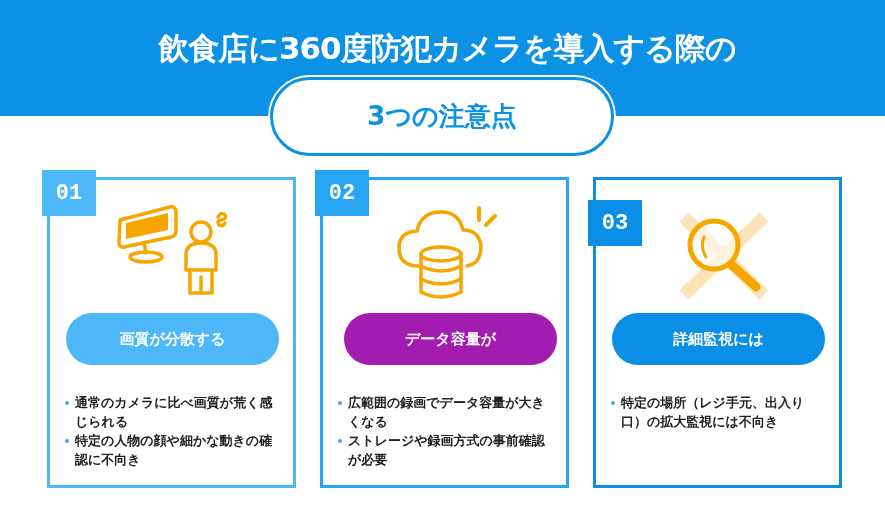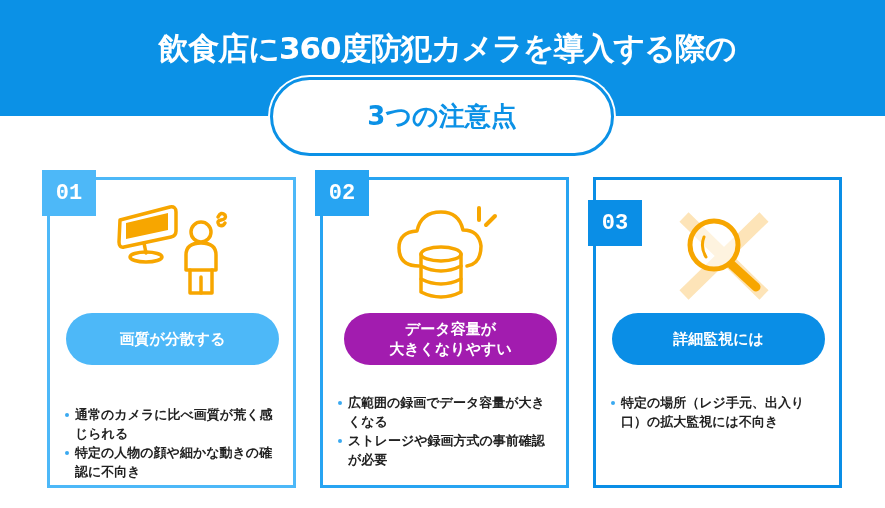--- a/index.html
+++ b/index.html
@@ -25,21 +25,21 @@
   .illus svg { display: block; }
 
   .pill { position: absolute; top: 313px; width: 213px; height: 52px; border-radius: 26px; color: #fff; font-weight: bold; font-size: 15px; display: flex; flex-direction: column; align-items: center; justify-content: center; line-height: 20px; text-align: center; }
   .pill.c1 { left: 66px; background: #4db8f8; }
   .pill.c2 { left: 344px; background: #a21caf; }
   .pill.c3 { left: 612px; background: #0a8ee6; }
 
   .bullets { position: absolute; top: 393px; width: 210px; list-style: none; font-size: 13px; font-weight: bold; color: #222; line-height: 19px; }
   .bullets li { position: relative; padding-left: 11px; }
   .bullets li::before { content: ""; position: absolute; left: 1px; top: 8px; width: 4px; height: 4px; border-radius: 50%; background: #3aa9f0; }
-  .bullets.c1 { left: 64px; margin-top: 12px; }
+  .bullets.c1 { left: 64px; }
   .bullets.c2 { left: 337px; }
   .bullets.c3 { left: 610px; }
 </style>
 </head>
 <body>
 
 <div class="header-band"></div>
 <div class="main-title">飲食店に360度防犯カメラを導入する際の</div>
 <div class="sub-pill">
   <span class="sub-title">3つの注意点</span>
@@ -84,21 +84,20 @@
       <g stroke="#f7a600" stroke-width="4" stroke-linecap="round">
         <path d="M96 8 L96 20"></path>
         <path d="M112 16 L103 25"></path>
       </g>
     </svg>
   </div>
 </div>
 <div class="badge c2">02</div>
 <div class="pill c2">
   <span>データ容量が</span>
-  <span>大きくなりやすい</span>
 </div>
 <ul class="bullets c2">
   <li>広範囲の録画でデータ容量が大きくなる</li>
   <li>ストレージや録画方式の事前確認が必要</li>
 </ul>
 
 <div class="card c3">
   <div class="illus" style="top:15px;left:0;">
     <svg width="130" height="110" viewBox="0 0 130 110">
       <g stroke="#fde4b8" stroke-width="13" stroke-linecap="butt">

